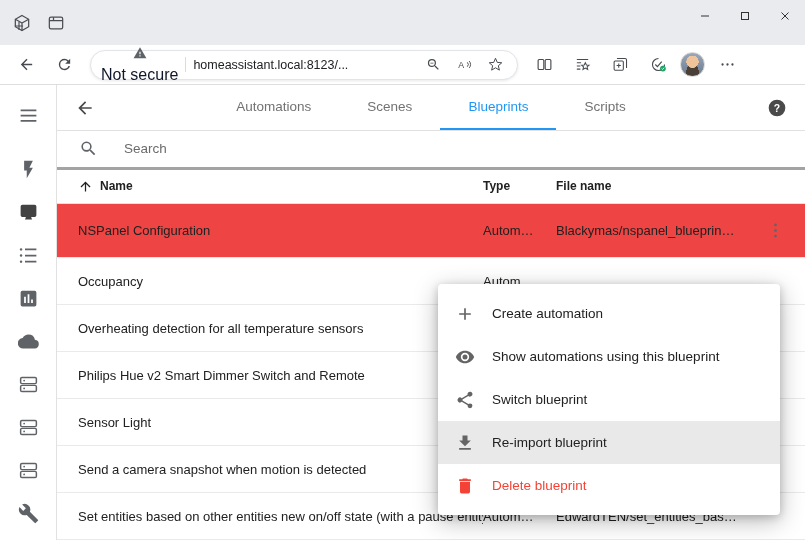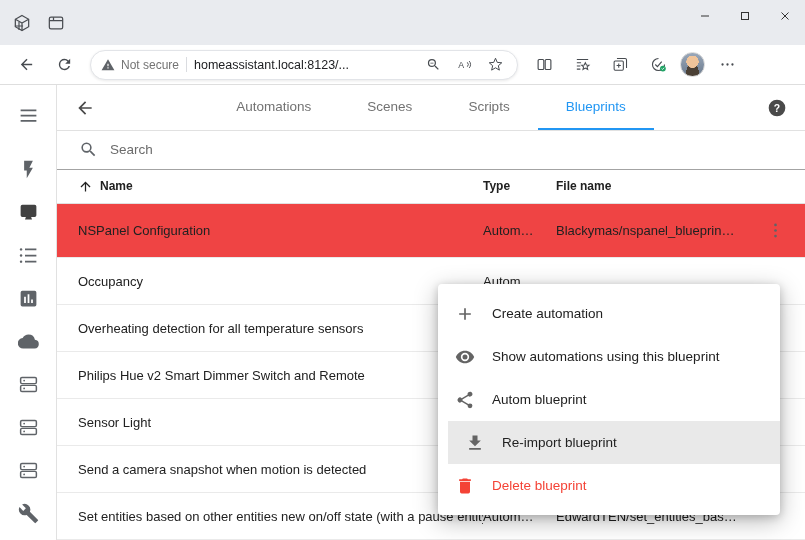--- a/index.html
+++ b/index.html
@@ -23,21 +23,21 @@
   .win-controls { position:absolute; right:0; top:0; display:flex; }
   .win-btn { width:40px; height:32px; display:flex; align-items:center; justify-content:center; color:#333; }
   .win-btn svg { width:12px; height:12px; }
 
   
   .navbar { height:40px; background:#fff; border-bottom:1px solid #DEDEDE; display:flex; align-items:center; padding:0 10px; gap:6px; }
   .nav-ic { width:32px; height:32px; border-radius:6px; display:flex; align-items:center; justify-content:center; color:#474B50; }
   .nav-ic svg { width:17px; height:17px; }
   .addr { width:428px; height:30px; background:#fff; border:1px solid #E2E4E8; border-radius:16px;
     box-shadow:0 1px 3px rgba(0,0,0,.09); display:flex; align-items:center; padding:0 10px; gap:7px; margin:0 4px; }
-  .sec-chip { display:flex; align-items:center; gap:6px; color:#737373; font-size:12px; }
+  .sec-chip { display:flex; align-items:center; gap:6px; color:#0f172a; font-size:16px;flex-direction:column; }
   .sec-chip .ic { width:14px; height:14px; }
   .addr-div { width:1px; height:15px; background:#DADCE0; }
   .addr-url { flex:1; font-size:12.5px; color:#202124; white-space:nowrap; overflow:hidden; }
   .addr .mini { width:24px; height:24px; color:#474B50; }
   .addr .mini svg { width:15px; height:15px; }
   .avatar { width:25px; height:25px; border-radius:50%;
     background:
       radial-gradient(circle at 50% 38%, #f0c49a 0 33%, rgba(0,0,0,0) 34%),
       radial-gradient(ellipse at 50% 105%, #4b4035 0 42%, rgba(0,0,0,0) 43%),
       linear-gradient(180deg,#9aa8ba 0%, #6b7a8d 100%);
@@ -53,21 +53,21 @@
 
   .ha-header { height:46px; border-bottom:1px solid #E1E1E1; display:flex; align-items:center; }
   .ha-back, .ha-help { width:56px; height:46px; display:flex; align-items:center; justify-content:center; color:#4a4a4a; }
   .ha-back svg { width:20px; height:20px; }
   .ha-help svg { width:20px; height:20px; }
   .ha-tabs { flex:1; display:flex; justify-content:center; height:100%; }
   .ha-tab { padding:0 28px; height:100%; display:flex; align-items:center; font-size:13.5px; color:#727272;
     border-bottom:2px solid transparent; }
   .ha-tab.active { color:#2196F3; border-bottom-color:#2196F3; font-weight:500; }
 
-  .ha-search { height:52px; border-bottom:1px solid #a3a3a3; display:flex; align-items:center; padding:0 16px 0 22px; gap:12px; color:#5f6368; }
+  .ha-search { height:52px; border-bottom:3px solid #a3a3a3; display:flex; align-items:center; padding:0 16px 0 22px; gap:26px; color:#5f6368; }
   .ha-search .ic { width:19px; height:19px; }
   .ha-search input { border:none; outline:none; flex:1; font-size:13.5px; color:#212121; font-family:"Liberation Sans",sans-serif; background:transparent; }
   .ha-search input::placeholder { color:#6b6b6b; opacity:1; }
 
   .thead { height:46px; border-bottom:1px solid #E1E1E1; display:flex; align-items:center; font-size:12px; font-weight:700; color:#212121; }
   .col-name { width:426px; padding-left:21px; display:flex; align-items:center; gap:7px; min-width:0; }
   .col-type { width:73px; }
   .col-file { width:190px; }
   .col-act  { width:59px; display:flex; justify-content:center; }
   .sort-ic { width:15px; height:15px; color:#212121; }
@@ -76,21 +76,21 @@
   .trow { height:47px; border-bottom:1px solid #EAEAEA; display:flex; align-items:center; font-size:13px; color:#212121; }
   .trow.selected { height:54px; background:#ef4444; }
   .dots-btn { width:34px; height:34px; display:flex; align-items:center; justify-content:center; color:#5f6368; border-radius:50%; }
   .dots-btn svg { width:19px; height:19px; }
 
   
   .menu { position:absolute; left:438px; top:199px; width:342px; background:#fff; border-radius:4px;
     box-shadow:0 6px 24px rgba(0,0,0,.28), 0 2px 8px rgba(0,0,0,.18); padding:8px 0; z-index:30; }
   .mi { height:43px; display:flex; align-items:center; gap:17px; padding:0 17px; font-size:13.5px; color:#212121; }
   .mi .ic { width:20px; height:20px; color:#646464; }
-  .mi.hover { background:#E9E9E9;margin-left:10px; }
+  .mi.hover { background:#E9E9E9; }
   .mi.danger { color:#F44336; }
   .mi.danger .ic { color:#F44336; }
 </style>
 </head>
 <body>
 
 <div class="titlebar">
   <div class="tb-left">
     <span class="ic">
       <svg viewBox="0 0 24 24" fill="none" stroke="currentColor" stroke-width="1.5">
@@ -281,22 +281,22 @@
 
     <div class="ha-header">
       <span class="ha-back">
         <svg viewBox="0 0 24 24">
             <path d="M20 11H7.83l5.59-5.59L12 4l-8 8 8 8 1.41-1.41L7.83 13H20z" fill="currentColor"></path>
           </svg>
       </span>
       <div class="ha-tabs">
         <span class="ha-tab">Automations</span>
         <span class="ha-tab">Scenes</span>
+        <span class="ha-tab active">Blueprints</span>
         <span class="ha-tab">Scripts</span>
-        <span class="ha-tab active">Blueprints</span>
       </div>
       <span class="ha-help">
         <svg viewBox="0 0 24 24">
             <circle cx="12" cy="12" r="10" fill="#4a4a4a"></circle>
             <text x="12" y="16.5" text-anchor="middle" font-size="12.5" font-weight="bold" fill="#fff">?</text>
           </svg>
       </span>
     </div>
 
     <div class="ha-search">
@@ -391,21 +391,21 @@
             </svg>
         </span>
         <span>Show automations using this blueprint</span>
       </div>
       <div class="mi">
         <span class="ic">
           <svg viewBox="0 0 24 24">
               <path d="M18 16.1a2.9 2.9 0 0 0-1.96.77l-7.13-4.15c.05-.23.09-.46.09-.72s-.04-.49-.09-.72l7.05-4.11A2.99 2.99 0 1 0 15 5c0 .24.04.47.09.7L8.04 9.81a3 3 0 1 0 0 4.38l7.12 4.16c-.05.21-.08.43-.08.65A2.92 2.92 0 1 0 18 16.1z" fill="currentColor"></path>
             </svg>
         </span>
-        <span>Autom blueprint</span>
+        <span>Switch blueprint</span>
       </div>
       <div class="mi hover">
         <span class="ic">
           <svg viewBox="0 0 24 24">
               <path d="M5 20h14v-2H5zM19 9h-4V3H9v6H5l7 7z" fill="currentColor"></path>
             </svg>
         </span>
         <span>Re-import blueprint</span>
       </div>
       <div class="mi danger">

